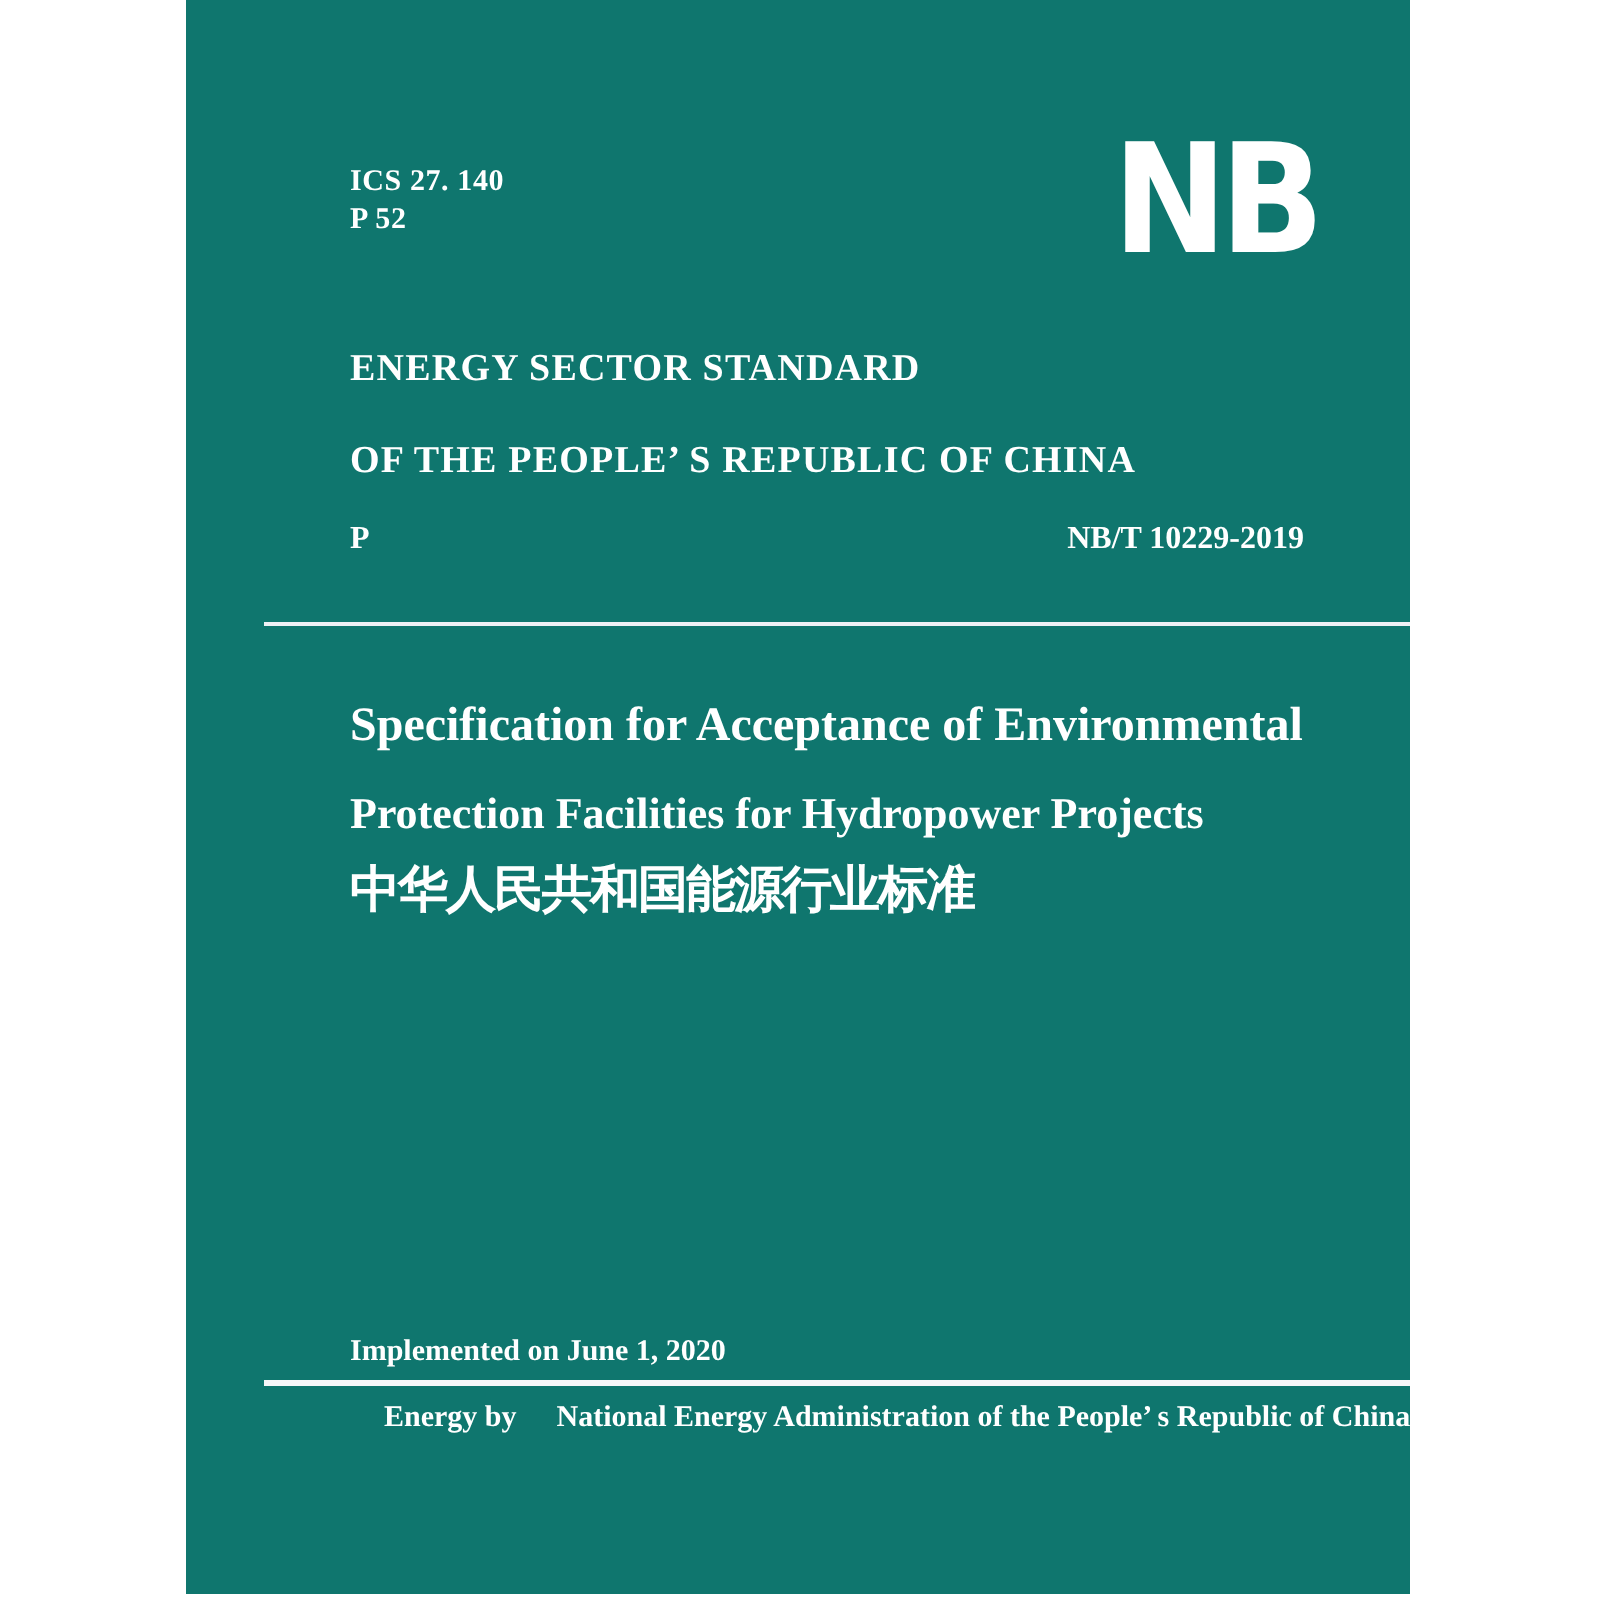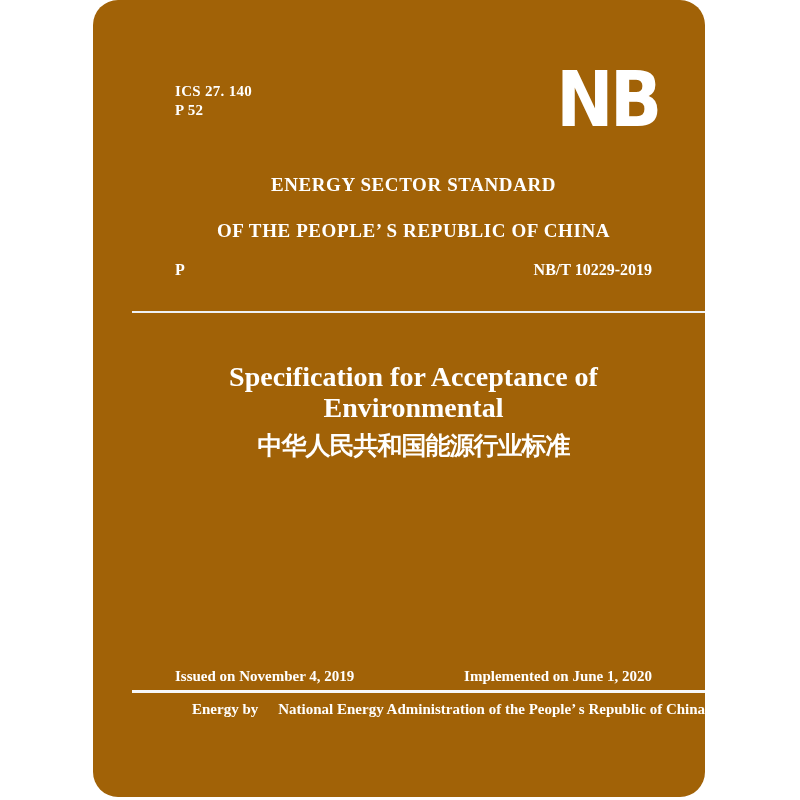--- a/index.html
+++ b/index.html
@@ -14,24 +14,23 @@
     background: #ffffff;
     overflow: hidden;
     font-family: "Liberation Serif", serif;
   }
   .page {
     position: absolute;
     left: 93px;
     top: 0;
     width: 612px;
     height: 797px;
-    background: #a16207;
+    background: #0f766e;
     color: #ffffff;
     font-weight: bold;
-    border-radius: 25px;
   }
   .ics-block {
     position: absolute;
     left: 82px;
     top: 82px;
     font-size: 15px;
     line-height: 19px;
     letter-spacing: 0.3px;
   }
   .nb-logo {
@@ -43,21 +42,20 @@
     font-size: 76px;
     line-height: 1;
     letter-spacing: -4px;
     transform: scaleX(0.9);
     transform-origin: 100% 0;
   }
   .center-band {
     position: absolute;
     left: 82px;
     width: 477px;
-    text-align: center;
     line-height: 1.1;
   }
   .org-en-1   { top: 175px; font-size: 19px; letter-spacing: 0.6px; }
   .org-en-2   { top: 201px; font-size: 19px; letter-spacing: 0.6px; margin-top: 20px; }
   .org-cn     { top: 227px; font-size: 18px; letter-spacing: 0.5px; }
   .std-row {
     position: absolute;
     left: 82px;
     top: 261px;
     width: 477px;
@@ -66,21 +64,21 @@
     font-size: 16px;
   }
   .rule {
     position: absolute;
     left: 39px;
     right: 0;
     background: #eef1f5;
   }
   .rule-top    { top: 311px; height: 2px; }
   .rule-bottom { top: 690px; height: 3px; background: #f6f7f9; }
-  .title-en-1 { top: 362px; font-size: 28px; }
+  .title-en-1 { top: 350px; font-size: 24px; }
   .title-en-2 { top: 395px; font-size: 22px; }
   .title-cn   { top: 432px; font-size: 25px; letter-spacing: -1px; }
   .dates-row {
     position: absolute;
     left: 82px;
     top: 668px;
     width: 477px;
     display: flex;
     justify-content: space-between;
     font-size: 15px;
@@ -111,24 +109,24 @@
     <div class="center-band org-en-2">OF THE PEOPLE’ S REPUBLIC OF CHINA</div>
 
     <div class="std-row">
       <span>P</span>
       <span>NB/T 10229-2019</span>
     </div>
 
     <div class="rule rule-top"></div>
 
     <div class="center-band title-en-1">Specification for Acceptance of Environmental</div>
+    <div class="center-band title-en-2">Protection Facilities for Hydropower Projects</div>
     <div class="center-band title-cn">中华人民共和国能源行业标准</div>
 
     <div class="dates-row">
-      <span>Issued on November 4, 2019</span>
       <span>Implemented on June 1, 2020</span>
     </div>
 
     <div class="rule rule-bottom"></div>
 
     <div class="issued-by-row">
       <span>Energy by</span><span class="issuer-name">National Energy Administration of the People’ s Republic of China</span>
     </div>
 
   </div>

